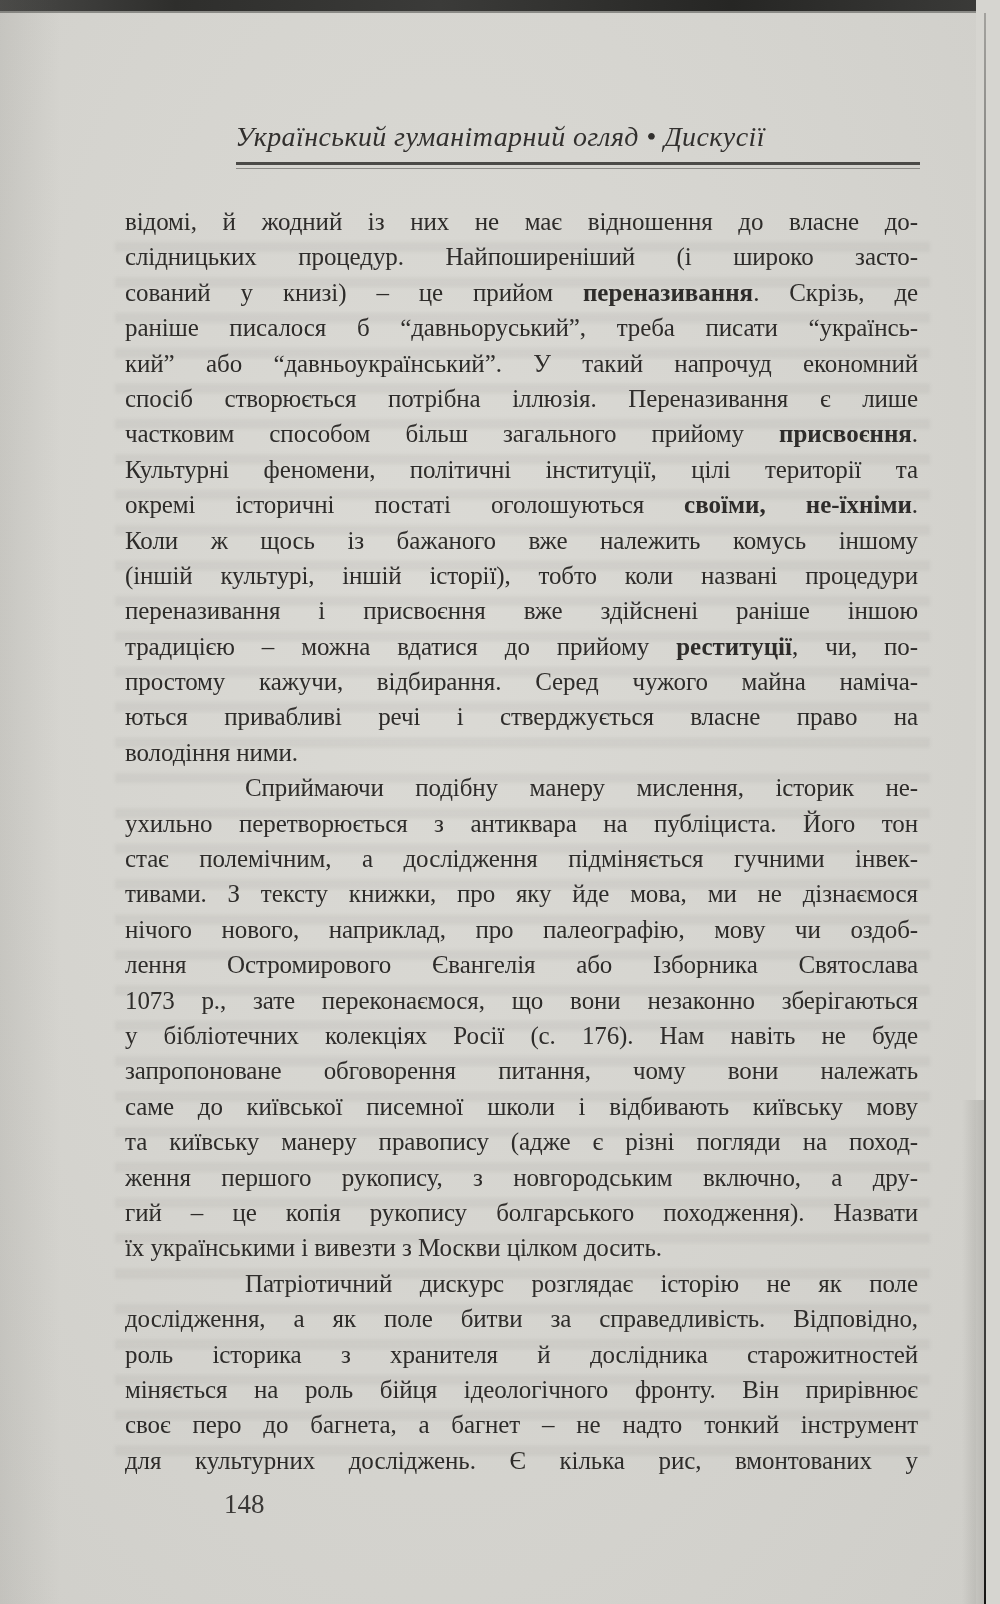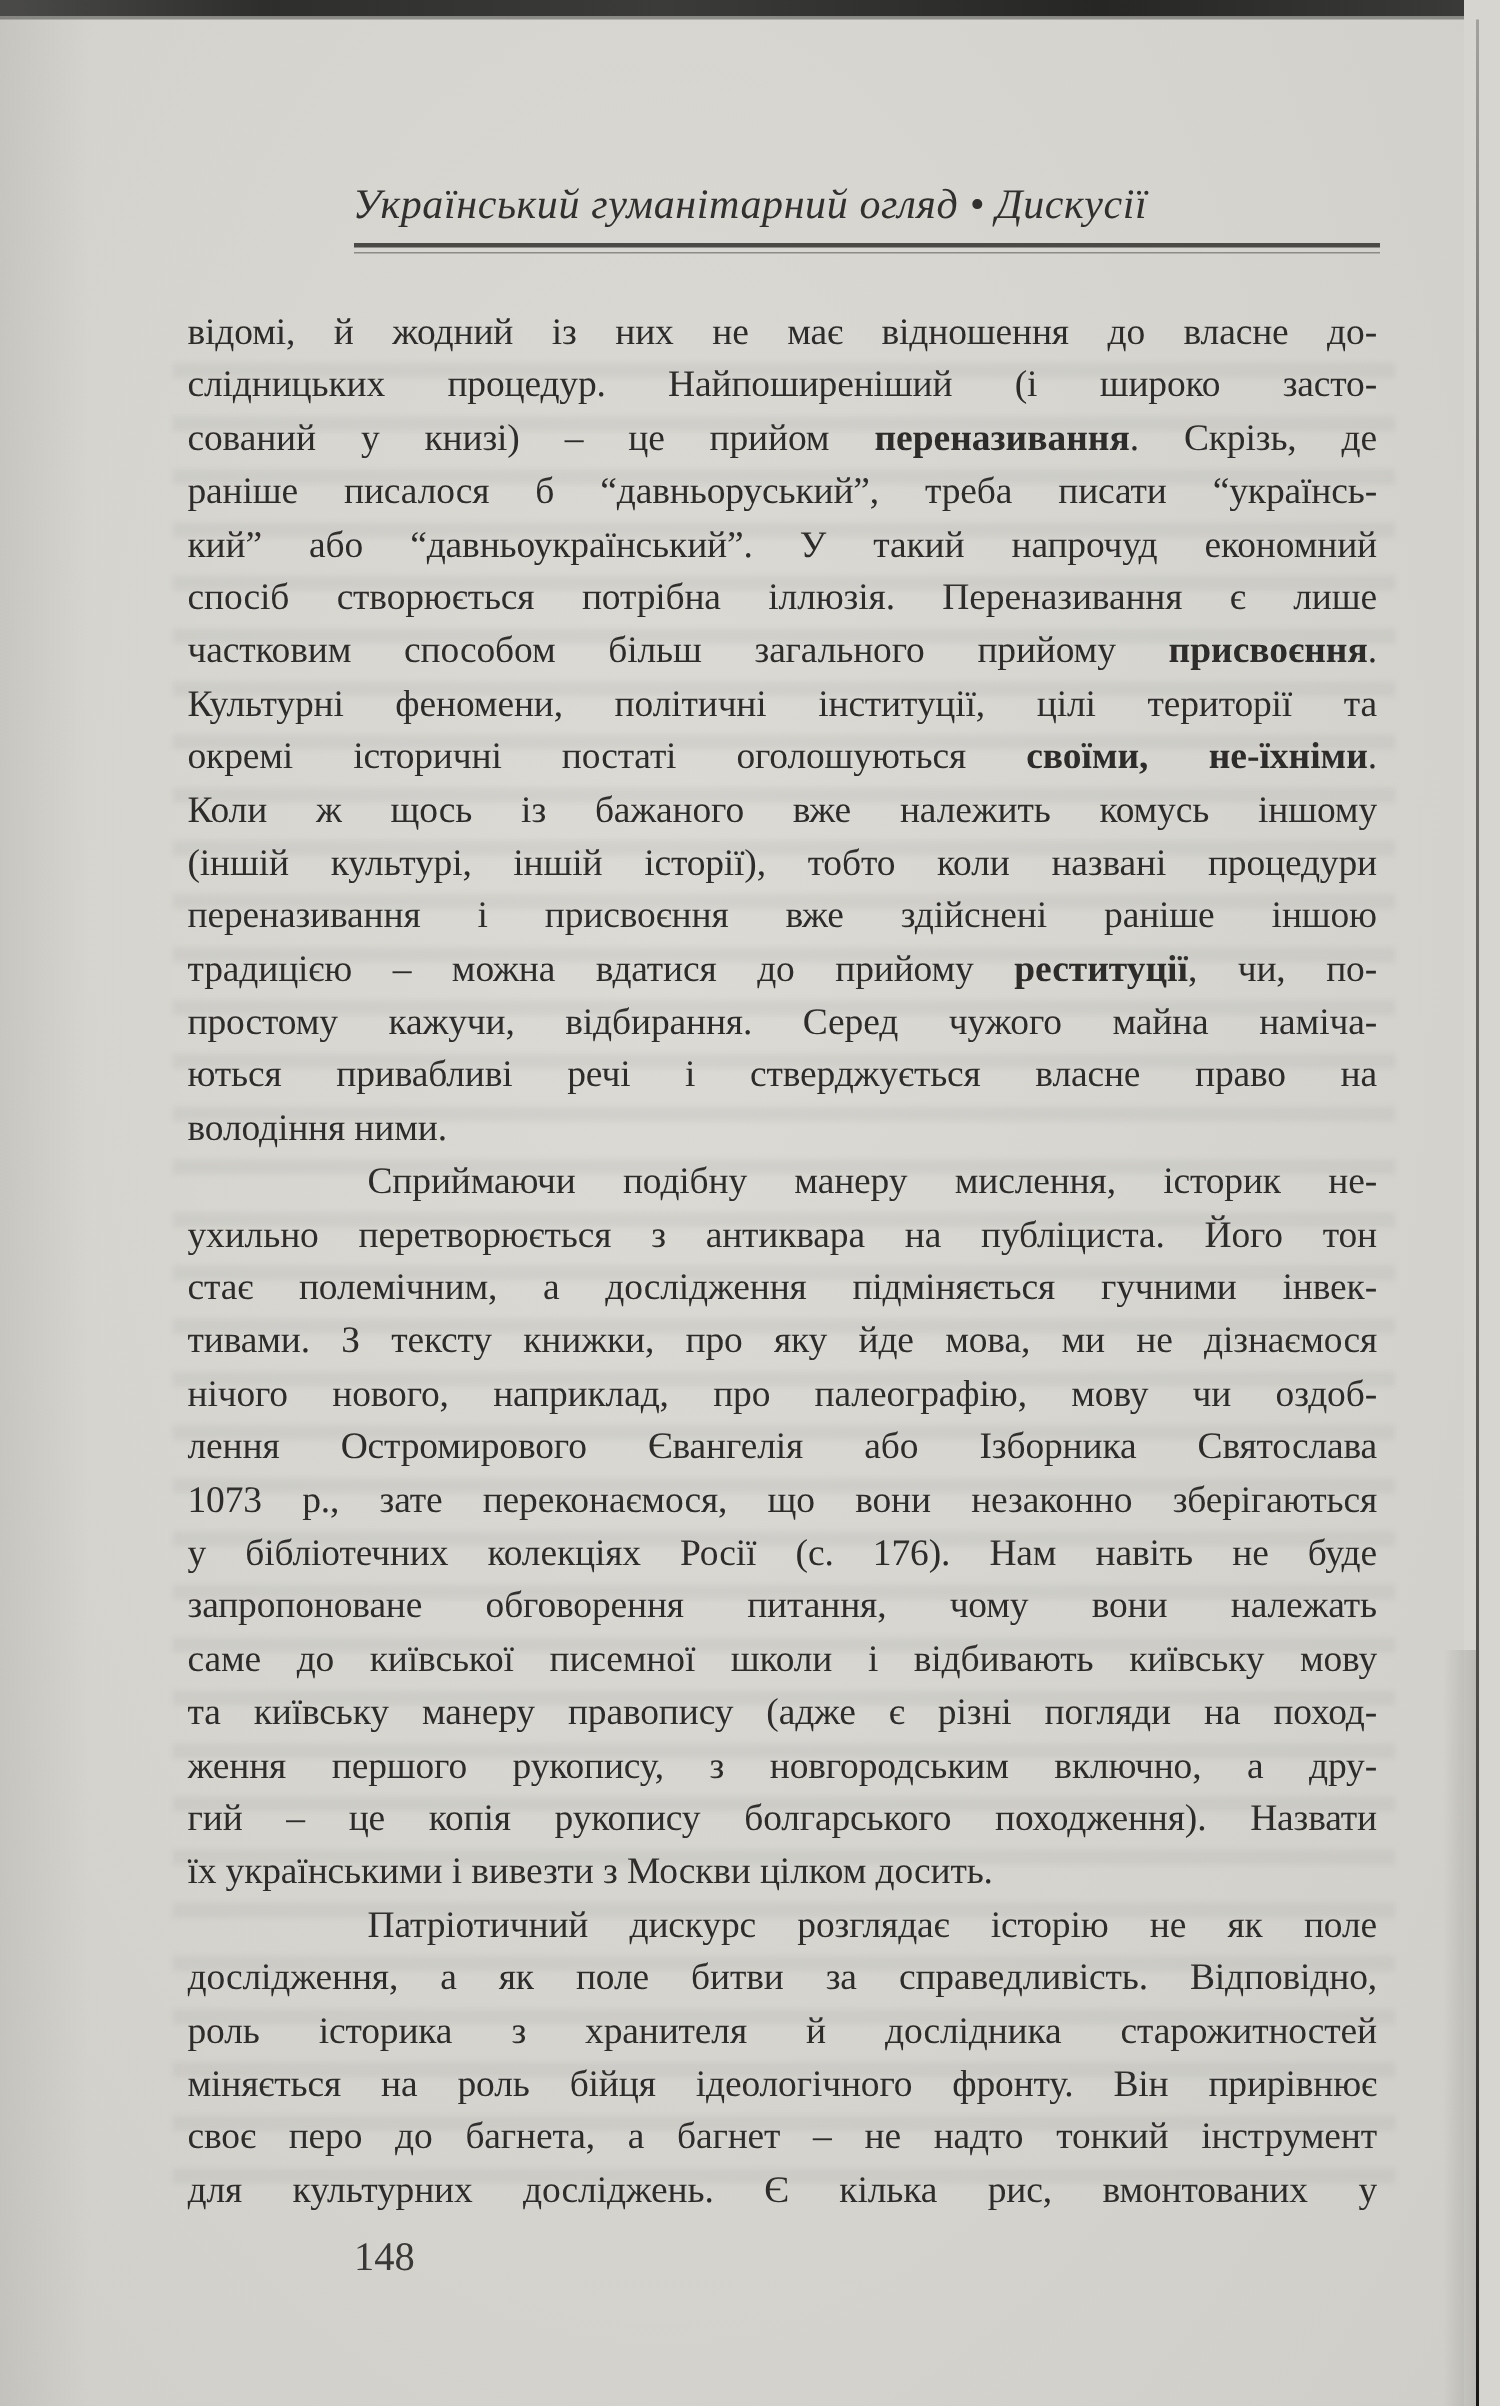--- a/index.html
+++ b/index.html
@@ -112,21 +112,21 @@
   .left-vignette {
     position: absolute;
     top: 0; bottom: 0; left: 0;
     width: 60px;
     background: linear-gradient(90deg, rgba(80,78,72,0.10), rgba(80,78,72,0));
     pointer-events: none;
   }
   .page-number {
     position: absolute;
     top: 1489px;
-    left: 236px;
+    left: 224px;
     font-size: 27px;
     color: #3a3836;
   }
 </style>
 </head>
 <body>
 
 <div class="page">
   <div class="scan-top-edge"></div>
   <div class="right-margin-strip"></div>

